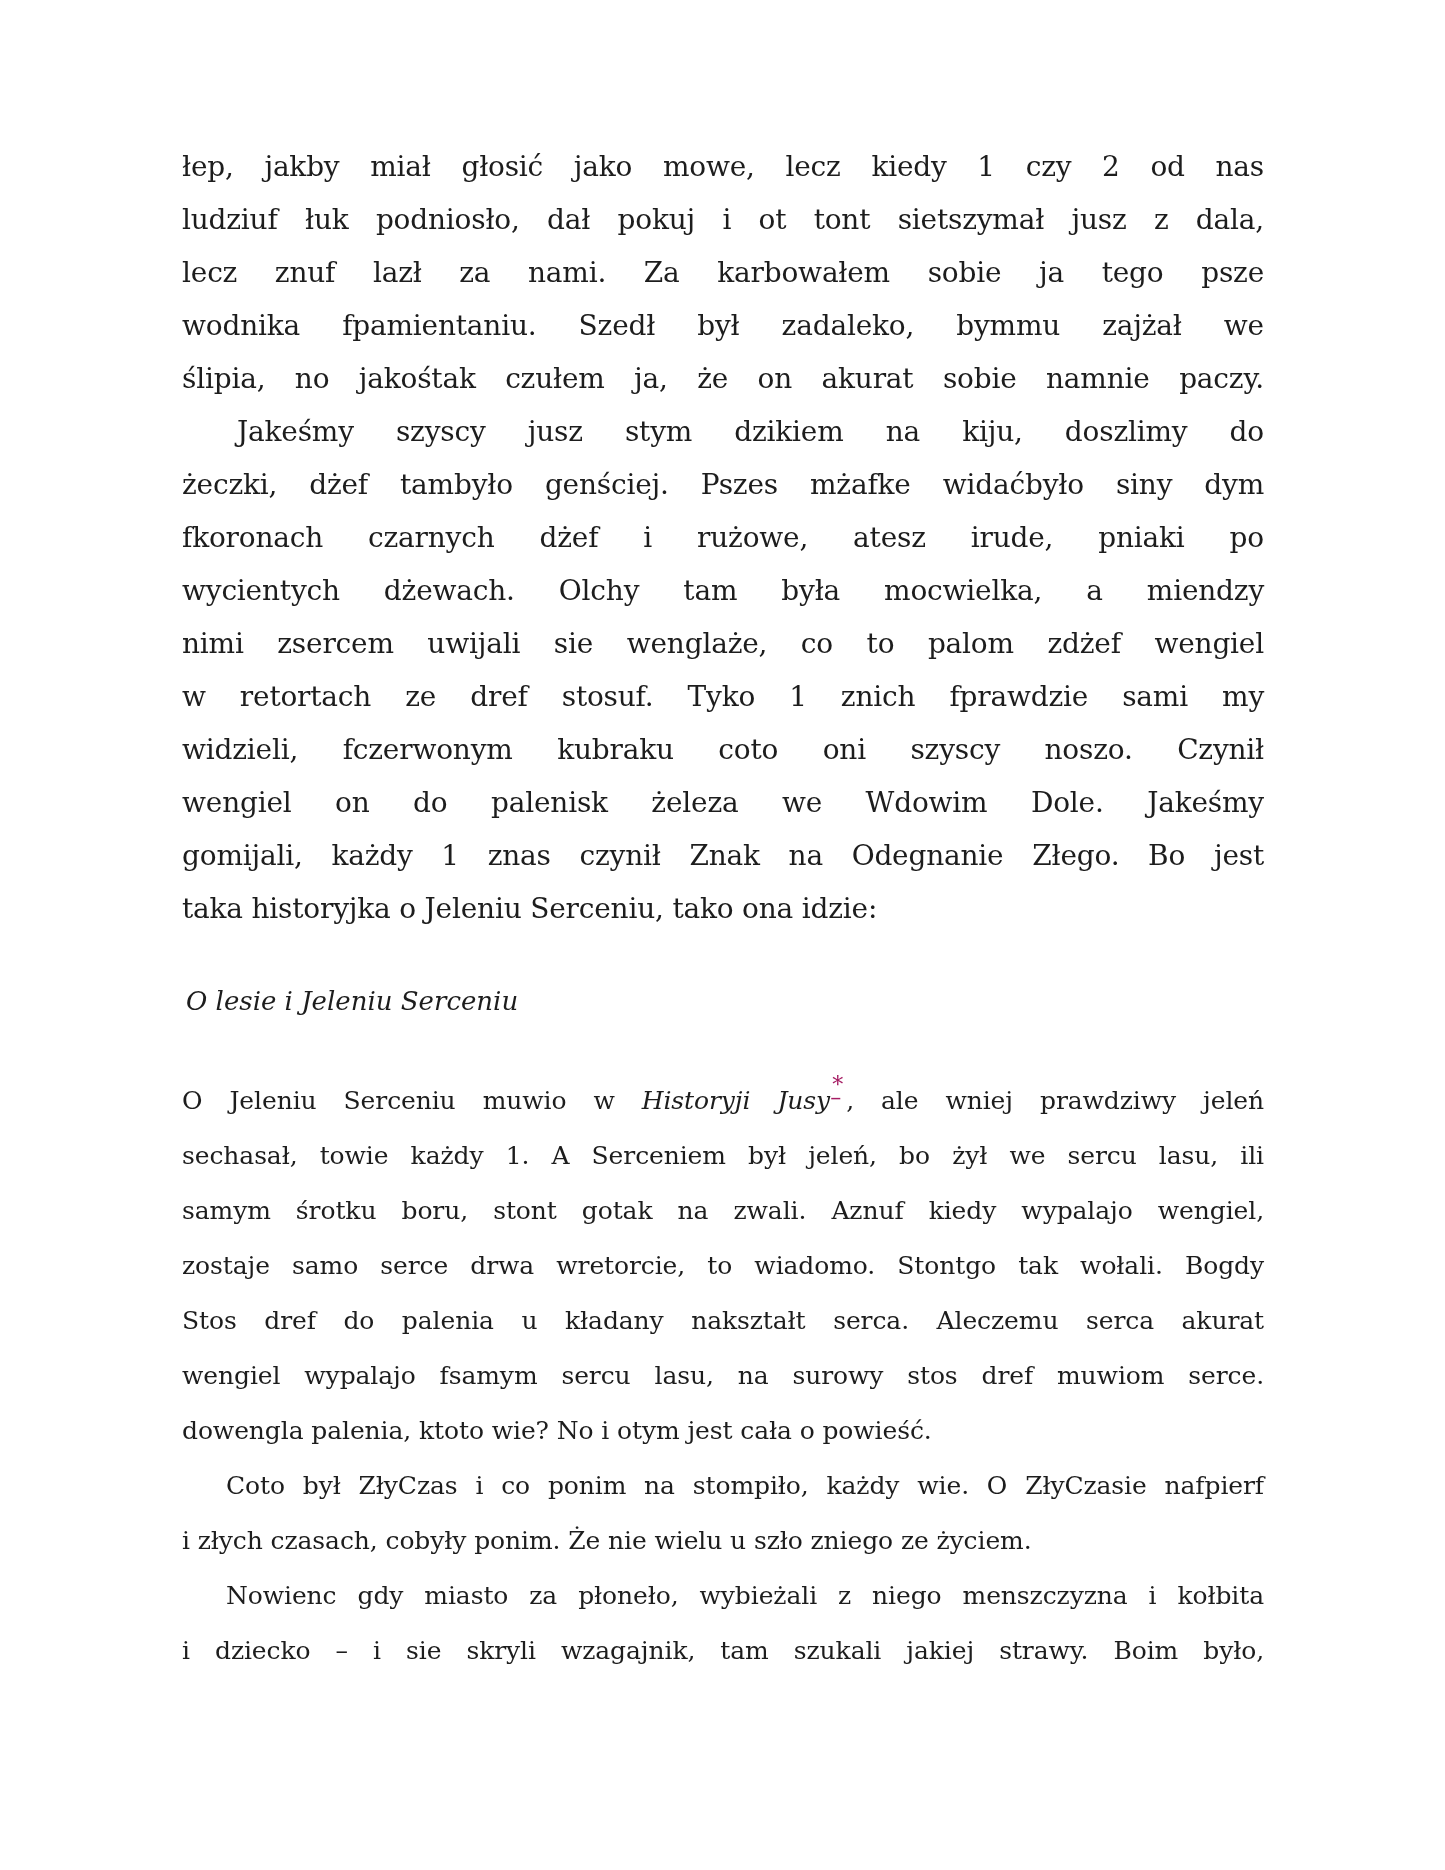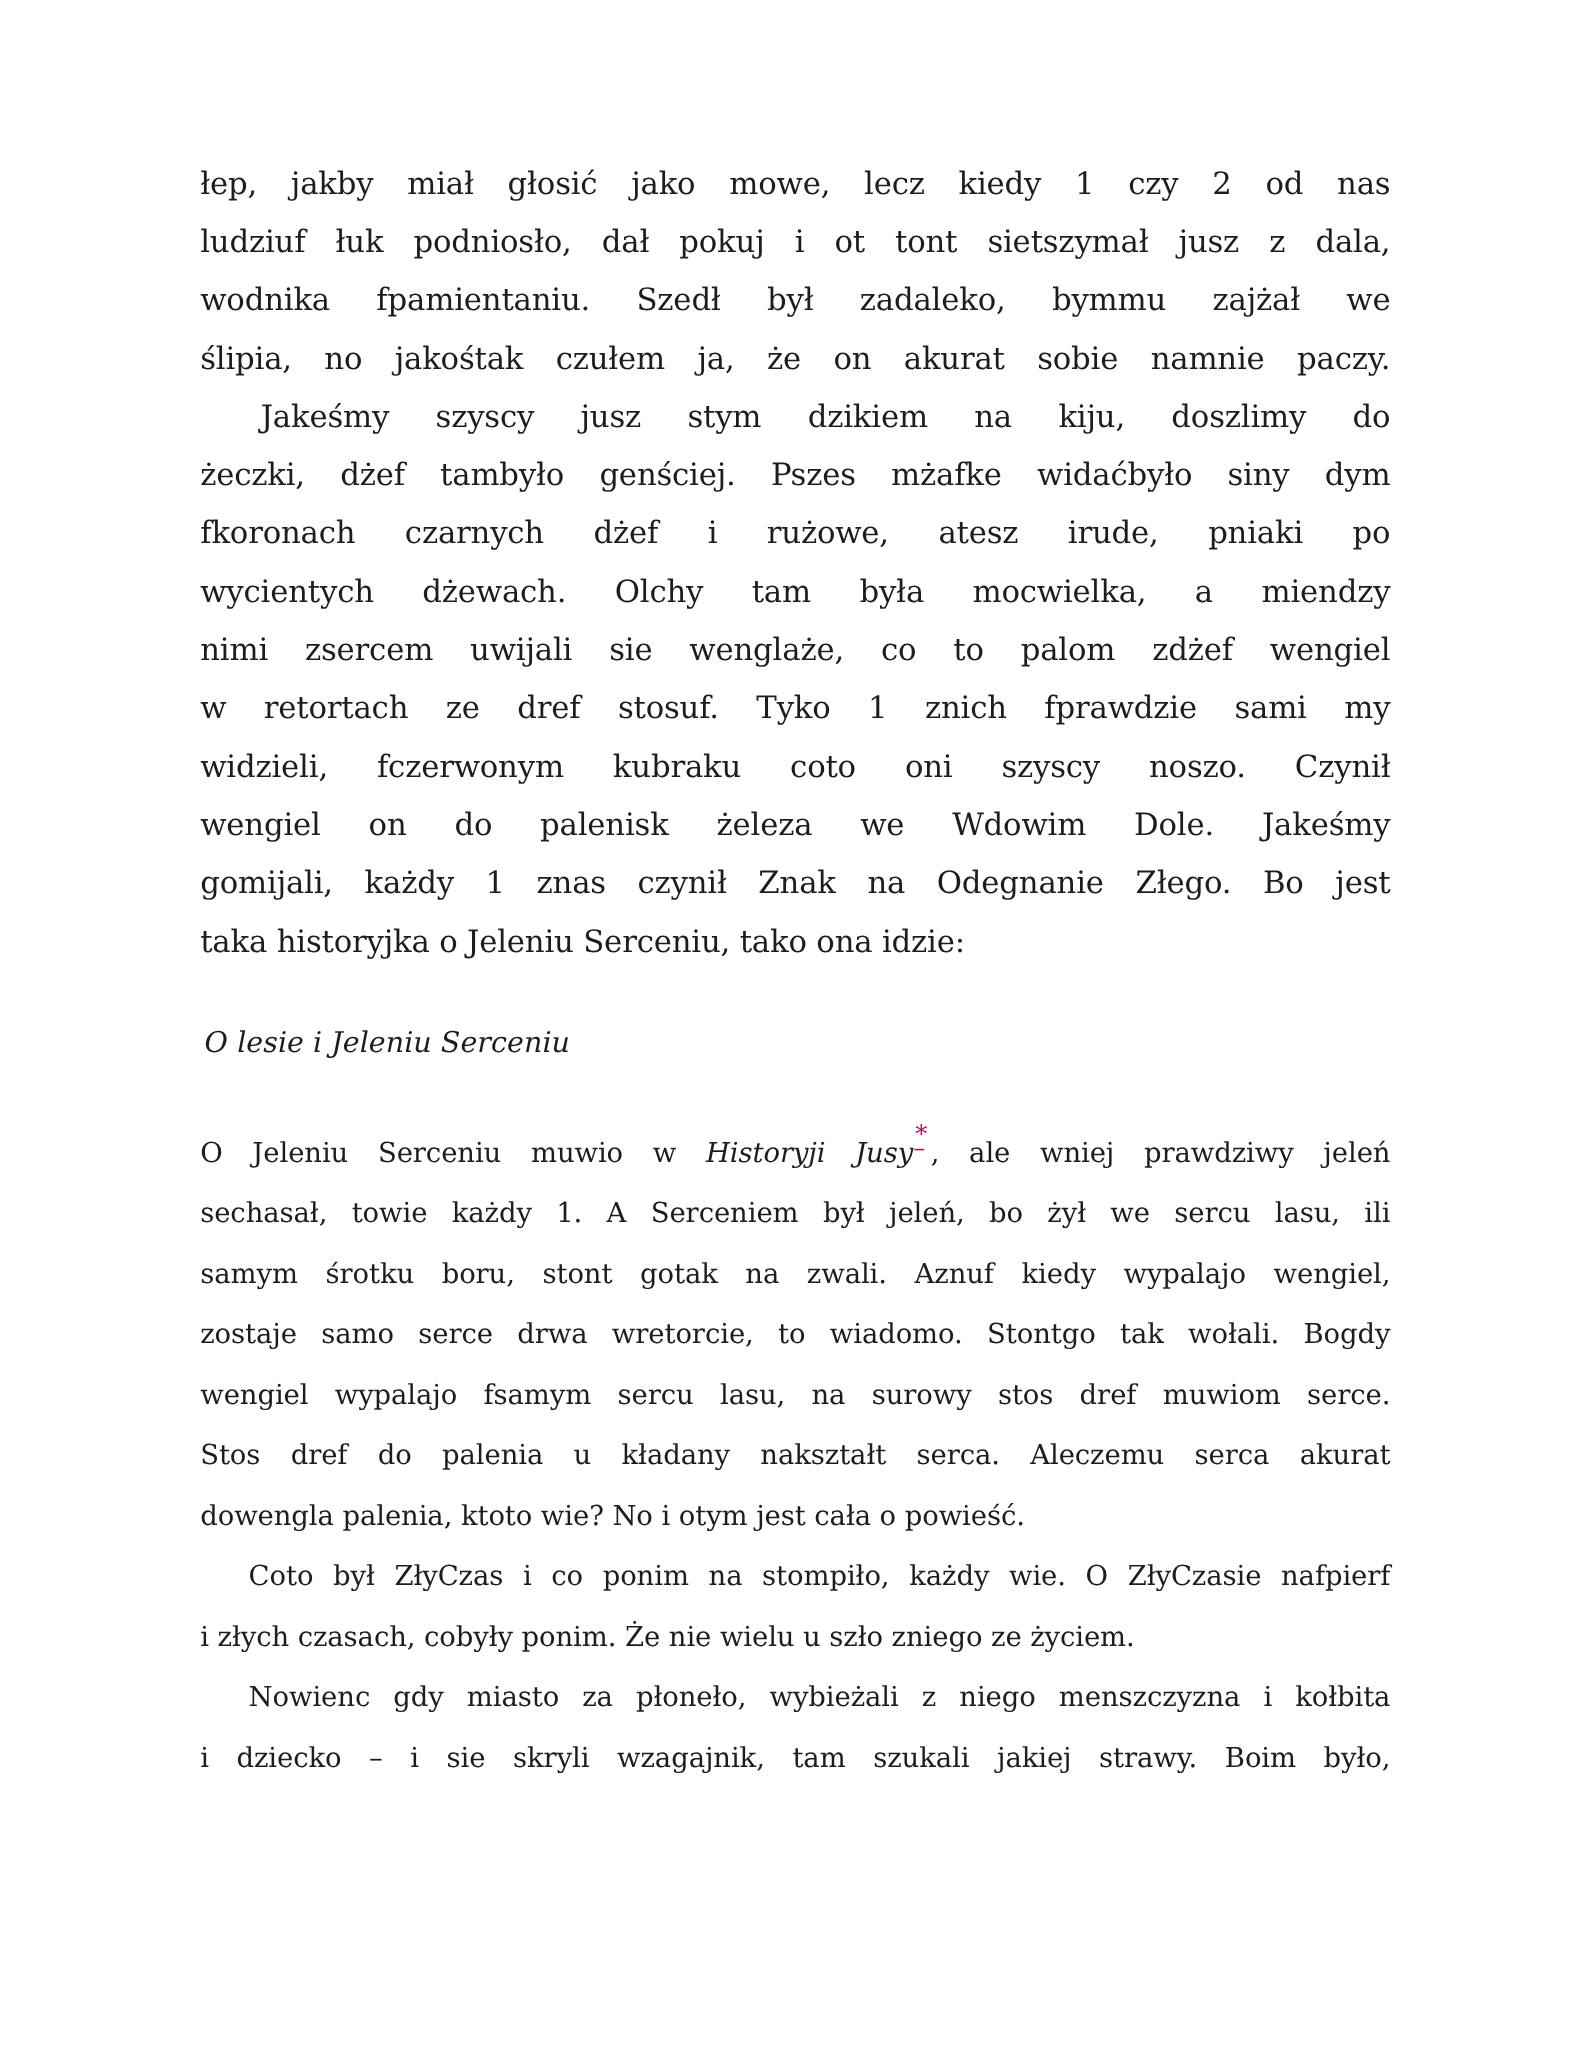--- a/index.html
+++ b/index.html
@@ -52,20 +52,21 @@
   }
 </style>
 </head>
 <body>
 
 <div class="page" style="background: rgb(255, 255, 255); color: rgb(29, 29, 29); --marker-color: #a51c63;">
   <section class="sec top" id="sec-top">
       <div class="para">
         <div class="tline">łep, jakby miał głosić jako mowe, lecz kiedy 1 czy 2 od nas</div>
         <div class="tline">ludziuf łuk podniosło, dał pokuj i ot tont sietszymał jusz z dala,</div>
+        <div class="tline">lecz znuf lazł za nami. Za karbowałem sobie ja tego psze</div>
         <div class="tline">wodnika fpamientaniu. Szedł był zadaleko, bymmu zajżał we</div>
         <div class="tline">ślipia, no jakośtak czułem ja, że on akurat sobie namnie paczy.</div>
       </div>
       <div class="para indent">
         <div class="tline">Jakeśmy szyscy jusz stym dzikiem na kiju, doszlimy do</div>
         <div class="tline">żeczki, dżef tambyło genściej. Pszes mżafke widaćbyło siny dym</div>
         <div class="tline">fkoronach czarnych dżef i rużowe, atesz irude, pniaki po</div>
         <div class="tline">wycientych dżewach. Olchy tam była mocwielka, a miendzy</div>
         <div class="tline">nimi zsercem uwijali sie wenglaże, co to palom zdżef wengiel</div>
         <div class="tline">w retortach ze dref stosuf. Tyko 1 znich fprawdzie sami my</div>
@@ -75,22 +76,22 @@
         <div class="tline end">taka historyjka o Jeleniu Serceniu, tako ona idzie:</div>
       </div>
     </section>
   <h3 class="heading">O lesie i Jeleniu Serceniu</h3>
   <section class="sec story" id="sec-story">
       <div class="para">
         <div class="tline"><span>O Jeleniu Serceniu muwio w </span><span class="it">Historyji Jusy</span><a class="fnmark"><span class="ast">*</span><span class="dash">–</span></a><span>, ale wniej prawdziwy jeleń</span></div>
         <div class="tline">sechasał, towie każdy 1. A Serceniem był jeleń, bo żył we sercu lasu, ili</div>
         <div class="tline">samym śrotku boru, stont gotak na zwali. Aznuf kiedy wypalajo wengiel,</div>
         <div class="tline">zostaje samo serce drwa wretorcie, to wiadomo. Stontgo tak wołali. Bogdy</div>
+        <div class="tline">Stos dref do palenia u kładany nakształt serca. Aleczemu serca akurat</div>
         <div class="tline">wengiel wypalajo fsamym sercu lasu, na surowy stos dref muwiom serce.</div>
-        <div class="tline">Stos dref do palenia u kładany nakształt serca. Aleczemu serca akurat</div>
         <div class="tline end">dowengla palenia, ktoto wie? No i otym jest cała o powieść.</div>
       </div>
       <div class="para indent">
         <div class="tline">Coto był ZłyCzas i co ponim na stompiło, każdy wie. O ZłyCzasie nafpierf</div>
         <div class="tline end">i złych czasach, cobyły ponim. Że nie wielu u szło zniego ze życiem.</div>
       </div>
       <div class="para indent">
         <div class="tline">Nowienc gdy miasto za płoneło, wybieżali z niego menszczyzna i kołbita</div>
         <div class="tline">i dziecko – i sie skryli wzagajnik, tam szukali jakiej strawy. Boim było,</div>
       </div>

